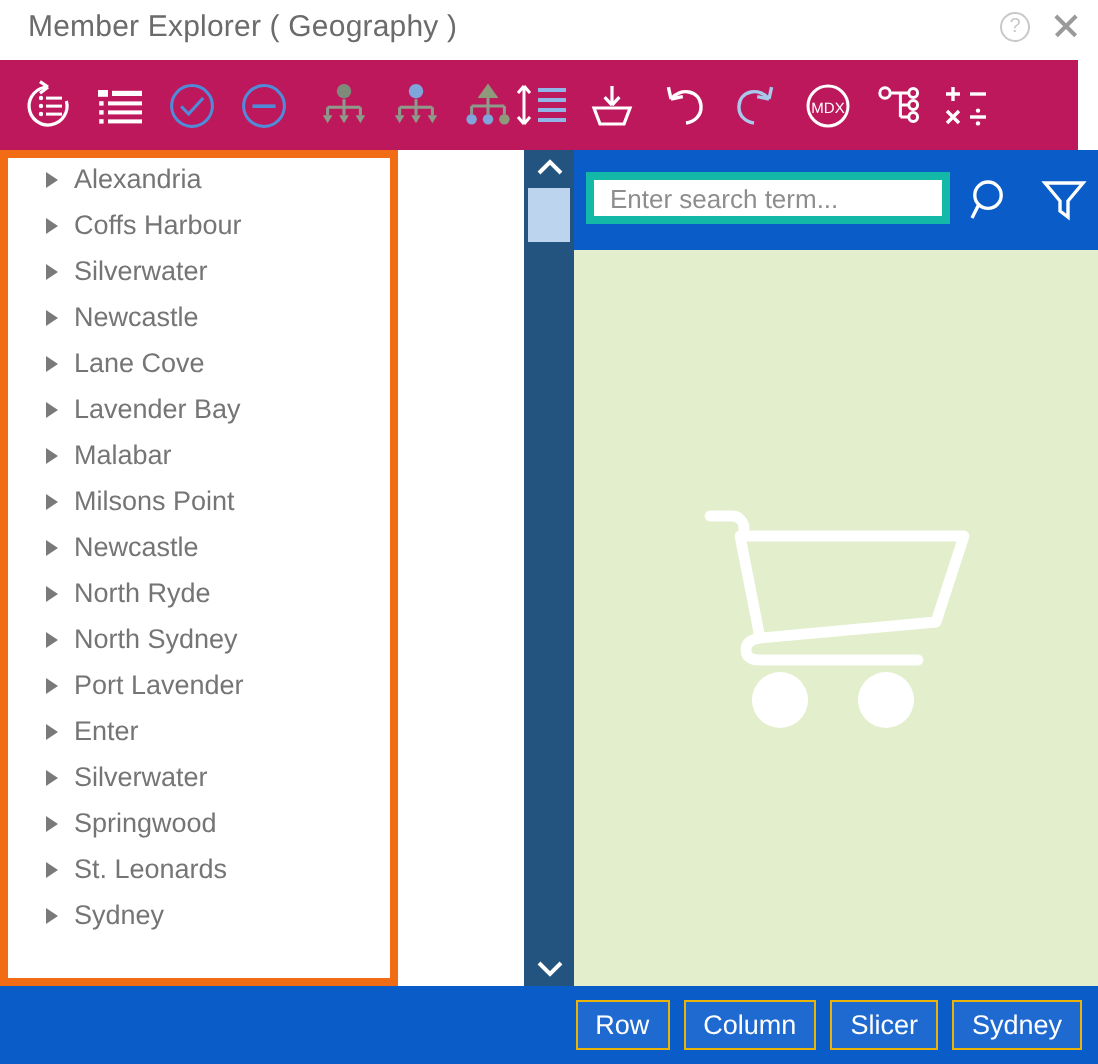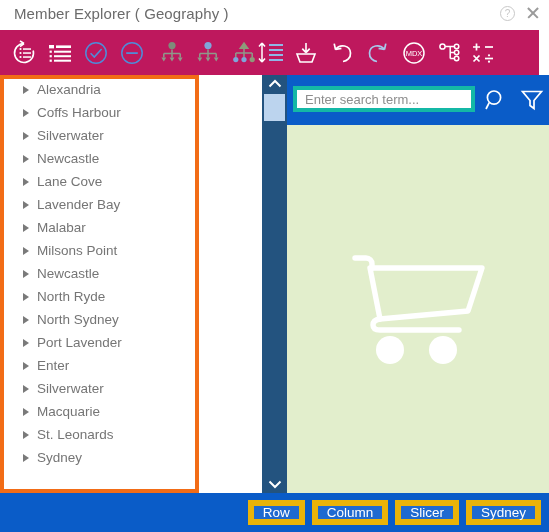--- a/index.html
+++ b/index.html
@@ -120,21 +120,21 @@
   
   .bottombar{
     position:absolute;left:0;top:493px;width:549px;height:39px;
     background:#0a5cc8;
   }
   .btn-row{
     position:absolute;right:8px;top:7px;display:flex;gap:7px;
   }
   .btn{
     min-width:42px;height:25px;padding:0 9px;
-    border:6px solid #eab308;background:#1f6ad0;color:#ffffff;
+    border:1px solid #eab308;background:#1f6ad0;color:#ffffff;
     font-family:"Liberation Sans", sans-serif;font-size:13.5px;
     display:flex;align-items:center;justify-content:center;cursor:pointer;
     box-sizing:border-box;
   }
 </style>
 </head>
 <body>
 
 <div class="window">
 
@@ -405,21 +405,21 @@
             </svg>
           </span>
           <span class="item-label">Silverwater</span>
         </div>
         <div class="list-item">
           <span class="arrow">
             <svg width="8" height="10" viewBox="0 0 8 10">
               <path d="M1 1 L7 5 L1 9 z" fill="#7a7a7a"></path>
             </svg>
           </span>
-          <span class="item-label">Macquarie</span>
+          <span class="item-label">Springwood</span>
         </div>
         <div class="list-item">
           <span class="arrow">
             <svg width="8" height="10" viewBox="0 0 8 10">
               <path d="M1 1 L7 5 L1 9 z" fill="#7a7a7a"></path>
             </svg>
           </span>
           <span class="item-label">St. Leonards</span>
         </div>
         <div class="list-item">

